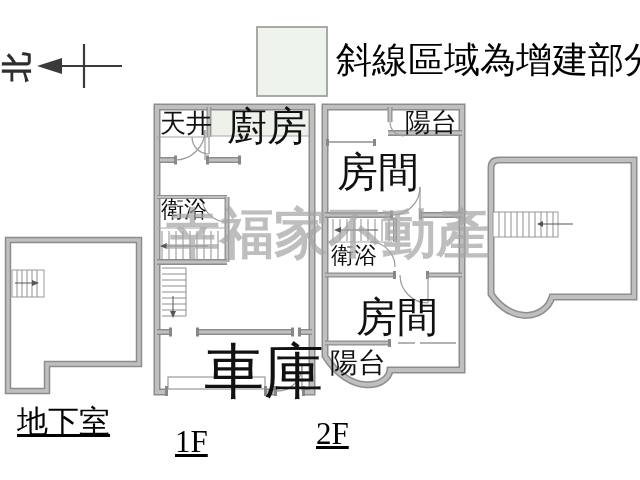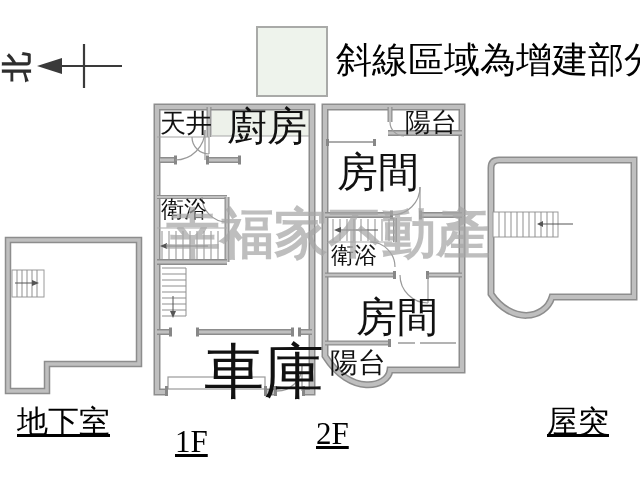--- a/index.html
+++ b/index.html
@@ -220,15 +220,14 @@
 
   <span class="label lbl-z" style="left:405px;top:110px;font-size:26px">陽台</span>
   <span class="label lbl-z" style="left:337px;top:152px;font-size:41px">房間</span>
   <span class="label lbl-z" style="left:331px;top:244px;font-size:23px">衛浴</span>
   <span class="label lbl-z" style="left:356px;top:297px;font-size:41px">房間</span>
   <span class="label lbl-z" style="left:330px;top:349px;font-size:28px">陽台</span>
 
   <span class="caption" style="left:17px;top:406px">地下室</span>
   <span class="caption" style="left:175px;top:426px">1F</span>
   <span class="caption" style="left:316px;top:418px">2F</span>
-  <span class="caption" style="left:547px;top:406px">屋突</span>
 
 </div>
 
 </body></html>

